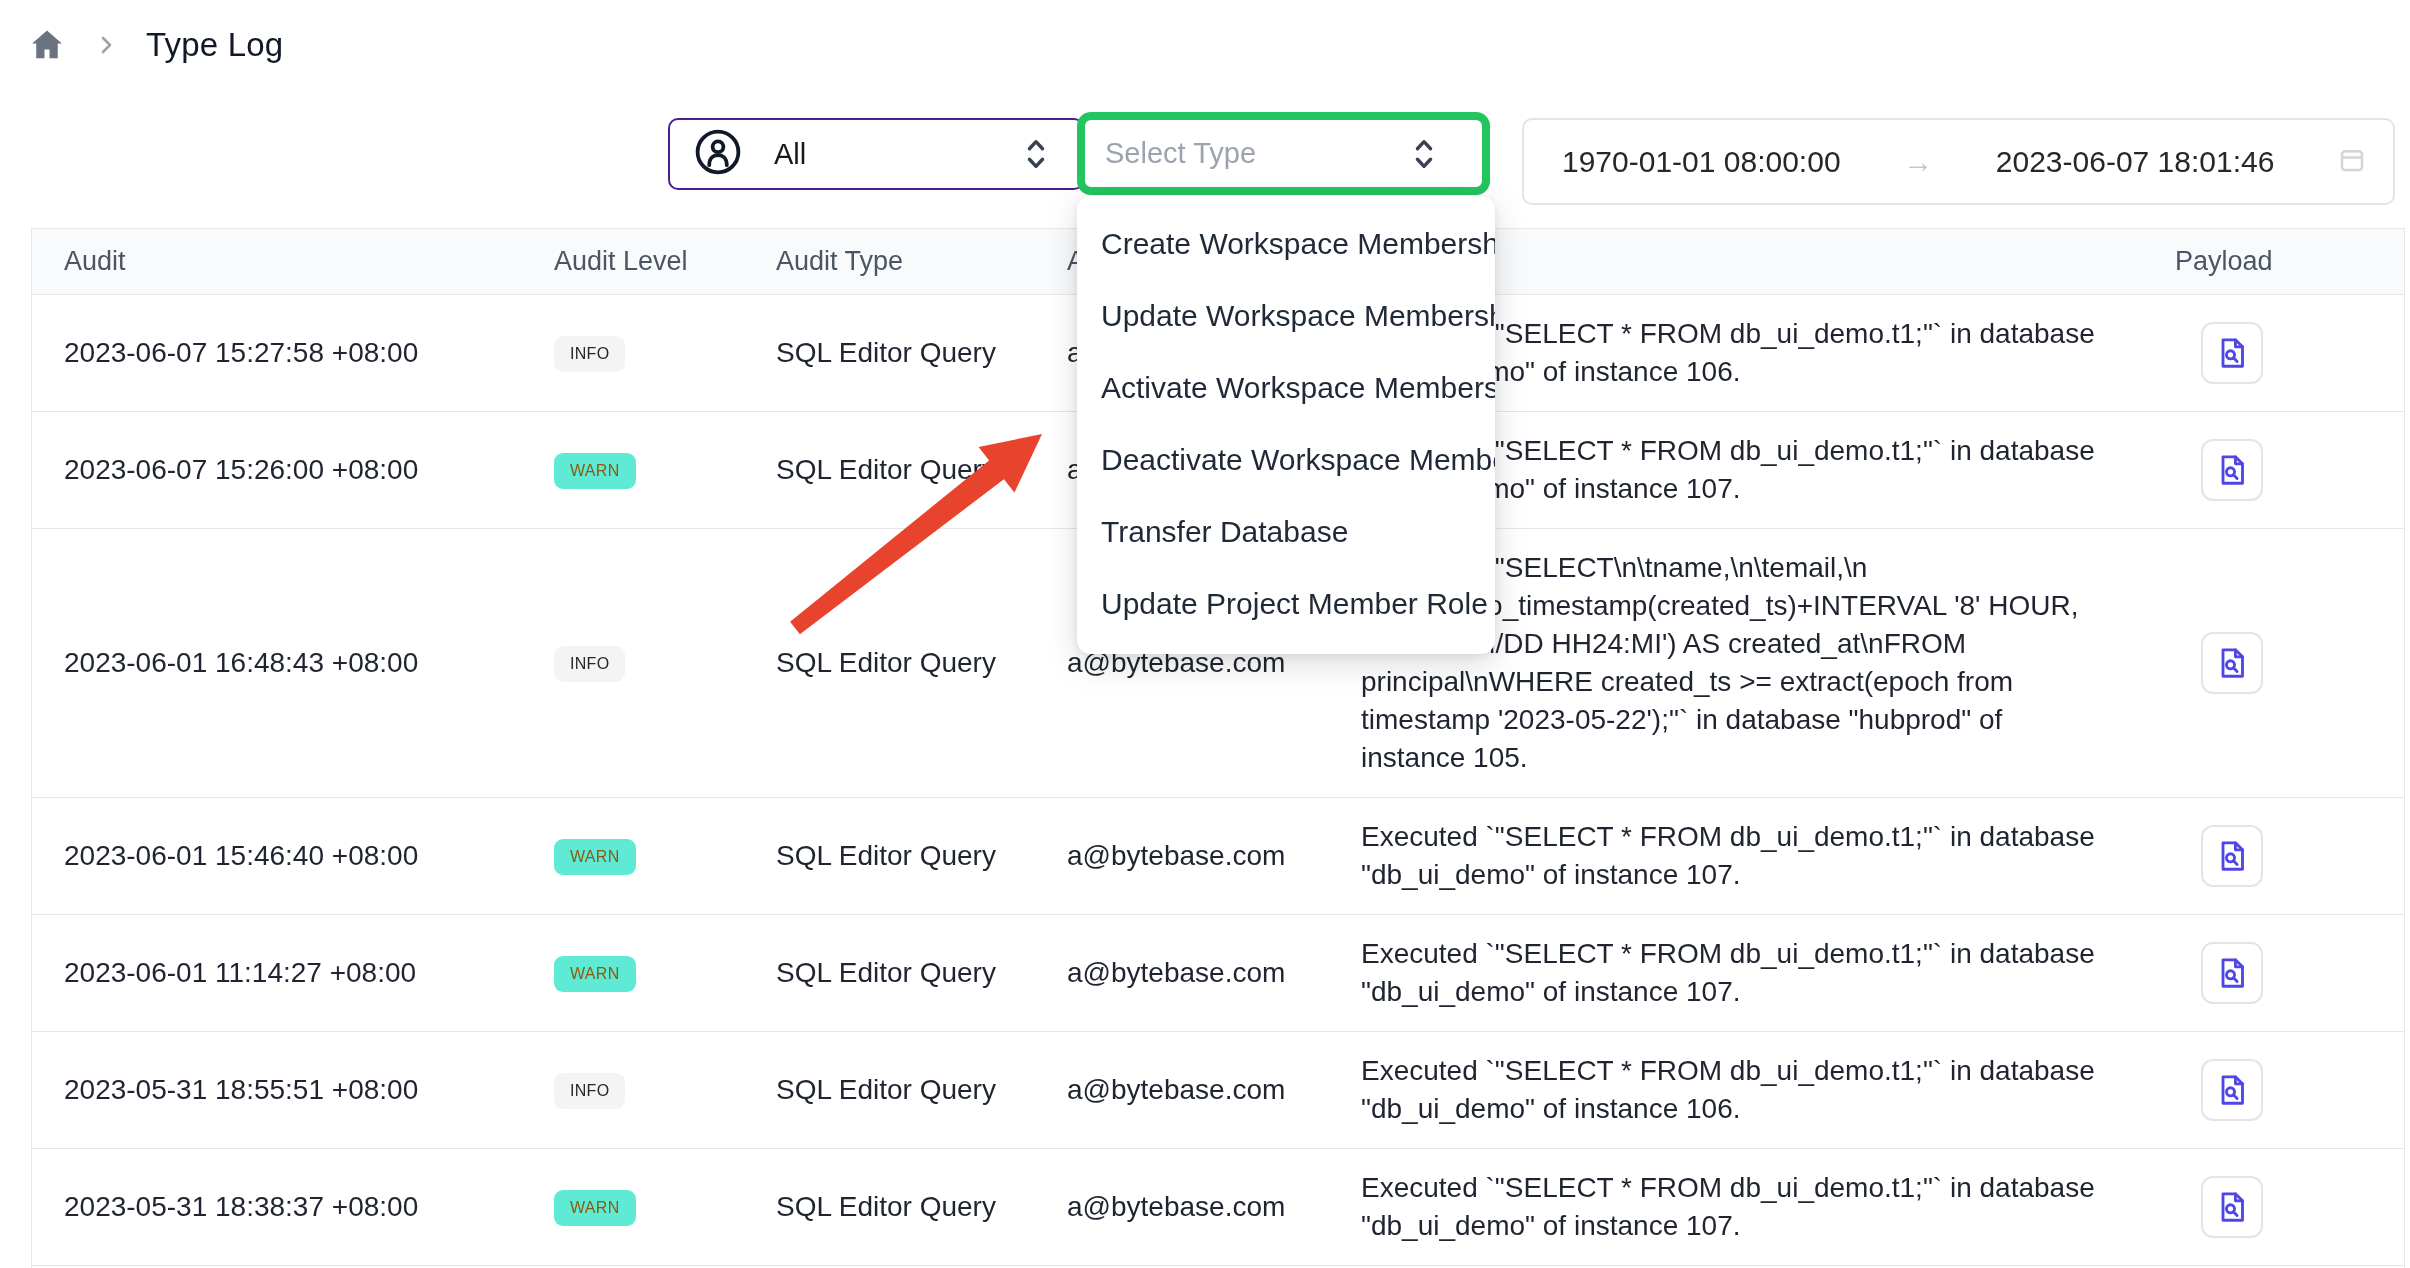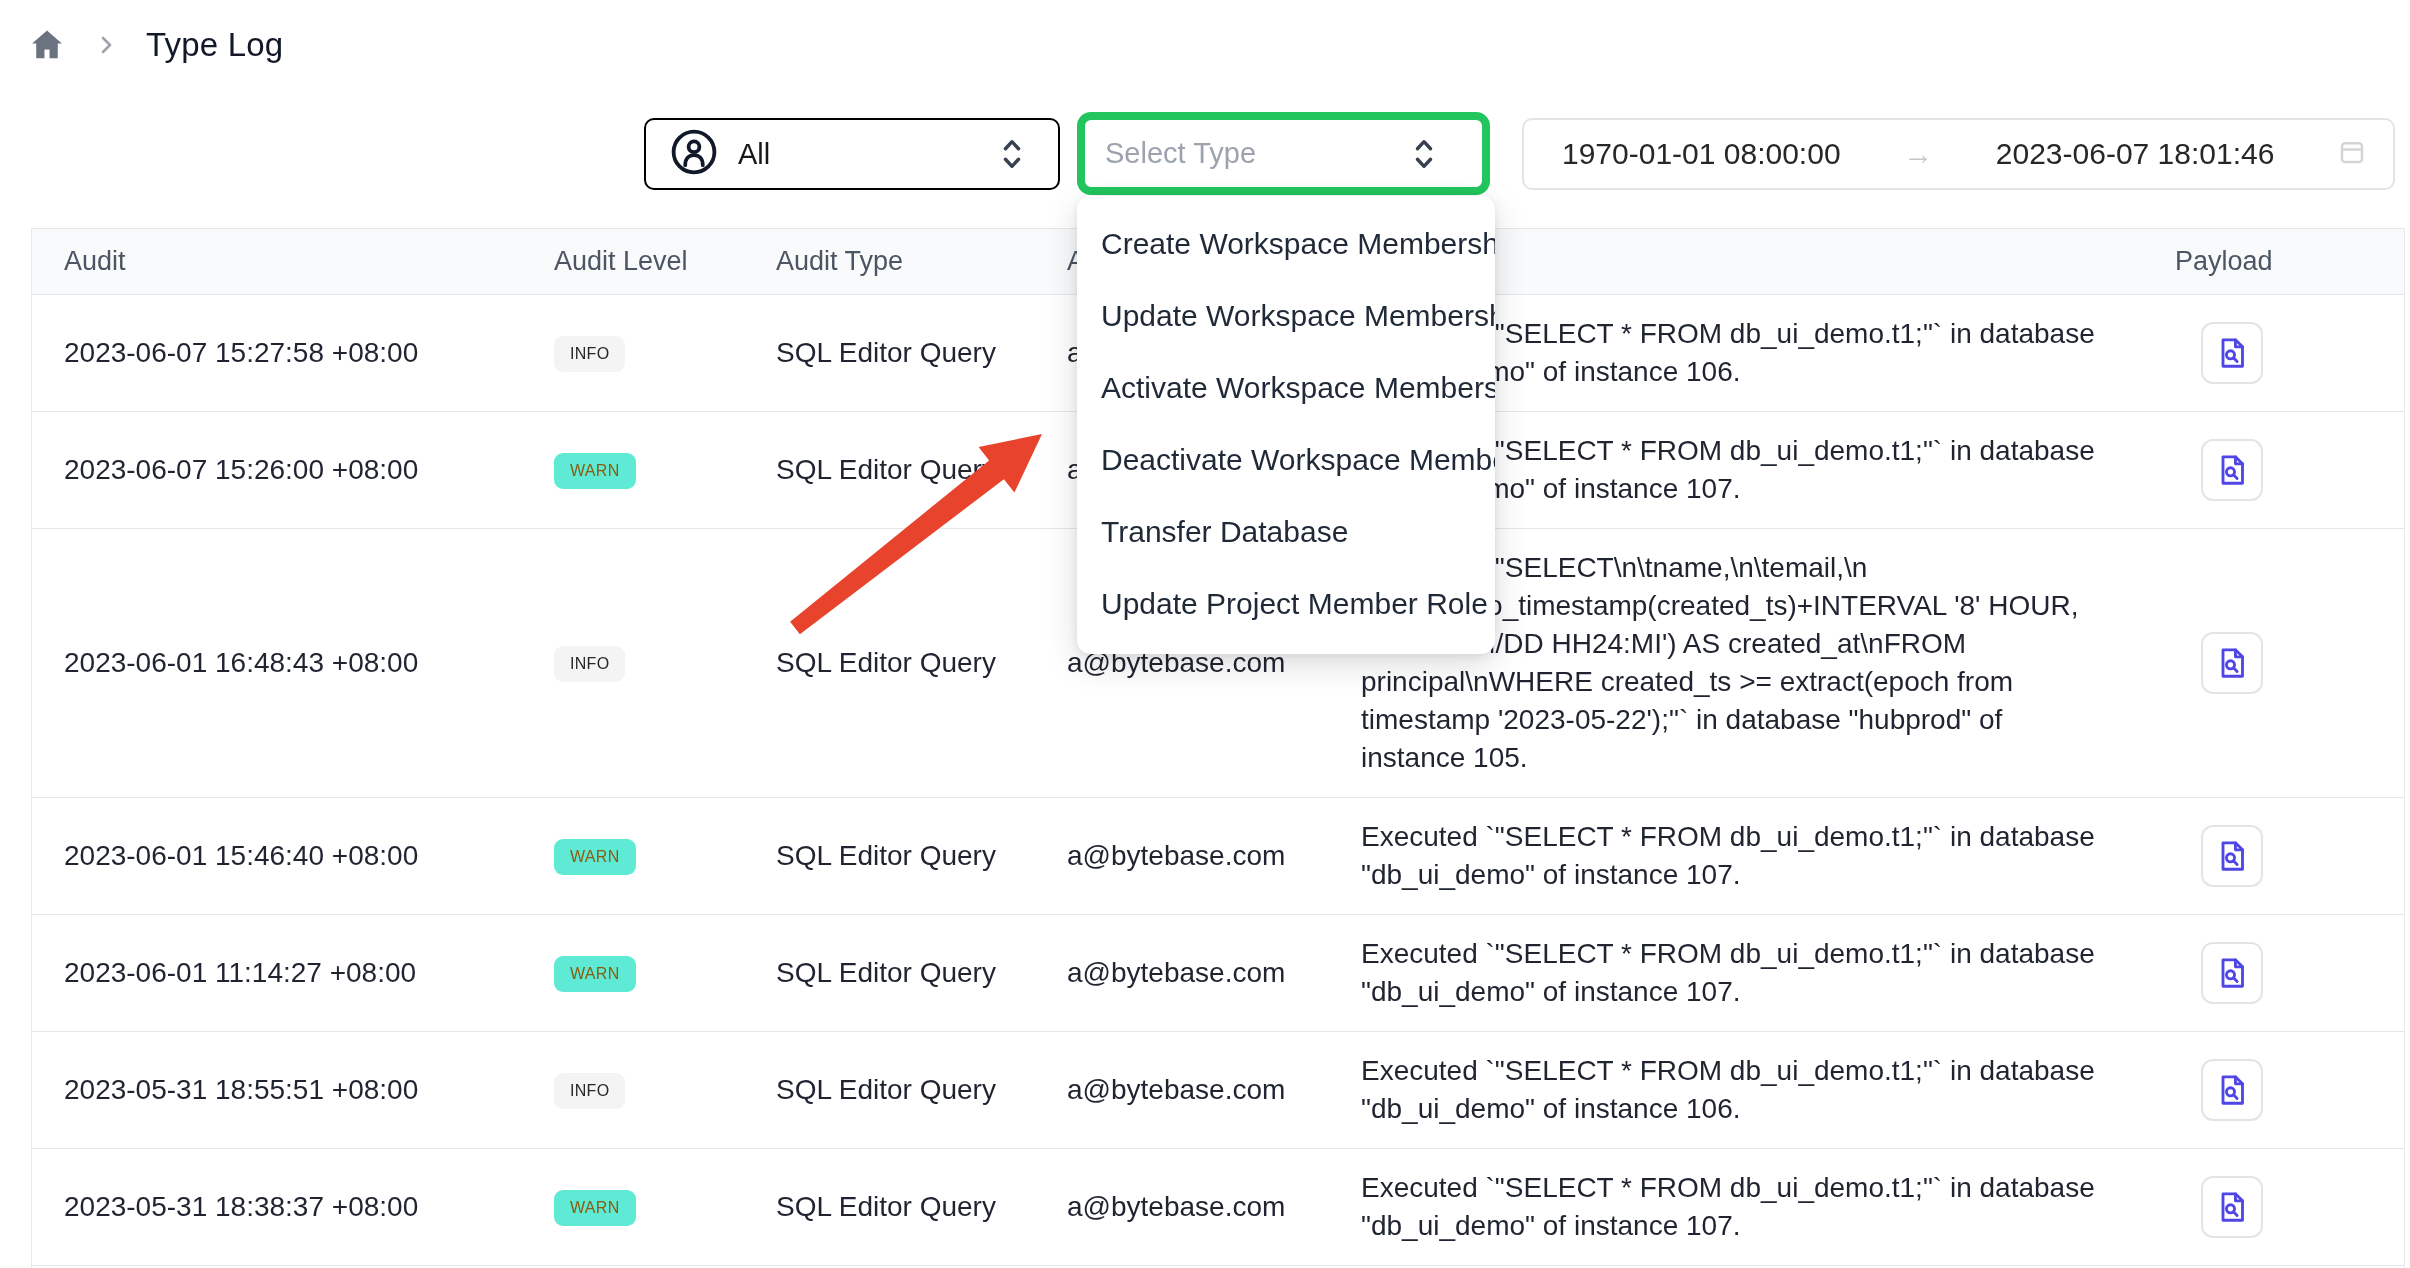--- a/index.html
+++ b/index.html
@@ -8,27 +8,27 @@
   .page { position:relative; width:2410px; height:1268px; }
 
   
   .breadcrumb { position:absolute; left:28px; top:26px; display:flex; align-items:center; gap:28px; }
   .breadcrumb .title { font-size:33px; font-weight:500; color:#111827; letter-spacing:.2px; }
   .home-ic svg { display:block; }
   .crumb-chev svg { display:block; }
 
   
   .filterbox { position:absolute; display:flex; align-items:center; background:#fff; }
-  .actor-select { left:644px; top:118px; width:416px; height:72px; border:2px solid #000000; border-radius:10px; padding:0 30px 0 24px; gap:20px; }
+  .actor-select { left:668px; top:118px; width:416px; height:72px; border:2px solid #4c1d95; border-radius:10px; padding:0 30px 0 24px; gap:32px; }
   .actor-select .val { font-size:29px; color:#18181b; }
   .type-select { left:1077px; top:112px; width:413px; height:83px; border:8px solid #22c55e; border-radius:14px; padding:0 42px 0 20px; }
   .type-select .ph { font-size:29px; color:#9ca3af; }
   .spacer { flex:1; }
   .updown svg { display:block; }
-  .daterange { left:1522px; top:118px; width:873px; height:72px; border:2px solid #e4e4e7; border-radius:10px; padding:0 26px 0 38px; justify-content:space-between; }
+  .daterange { left:1522px; top:118px; width:873px; height:87px; border:2px solid #e4e4e7; border-radius:10px; padding:0 26px 0 38px; justify-content:space-between; }
   .daterange .dt { font-size:30px; color:#27272a; }
   .daterange .arr { font-size:30px; color:#c4c7cc; }
 
   
   .table { position:absolute; left:31px; top:228px; width:2374px; height:1040px;
     border:1px solid #e5e7eb; border-bottom:none; overflow:hidden; }
   .thead { display:grid; grid-template-columns:506px 222px 291px 294px 800px 259px;
     height:66px; background:#f9fafb; border-bottom:1px solid #e5e7eb; align-items:center; }
   .th { font-size:27px; font-weight:500; color:#4b5563; padding-left:16px; white-space:nowrap; overflow:hidden; }
   .th.c-time { padding-left:32px; }

